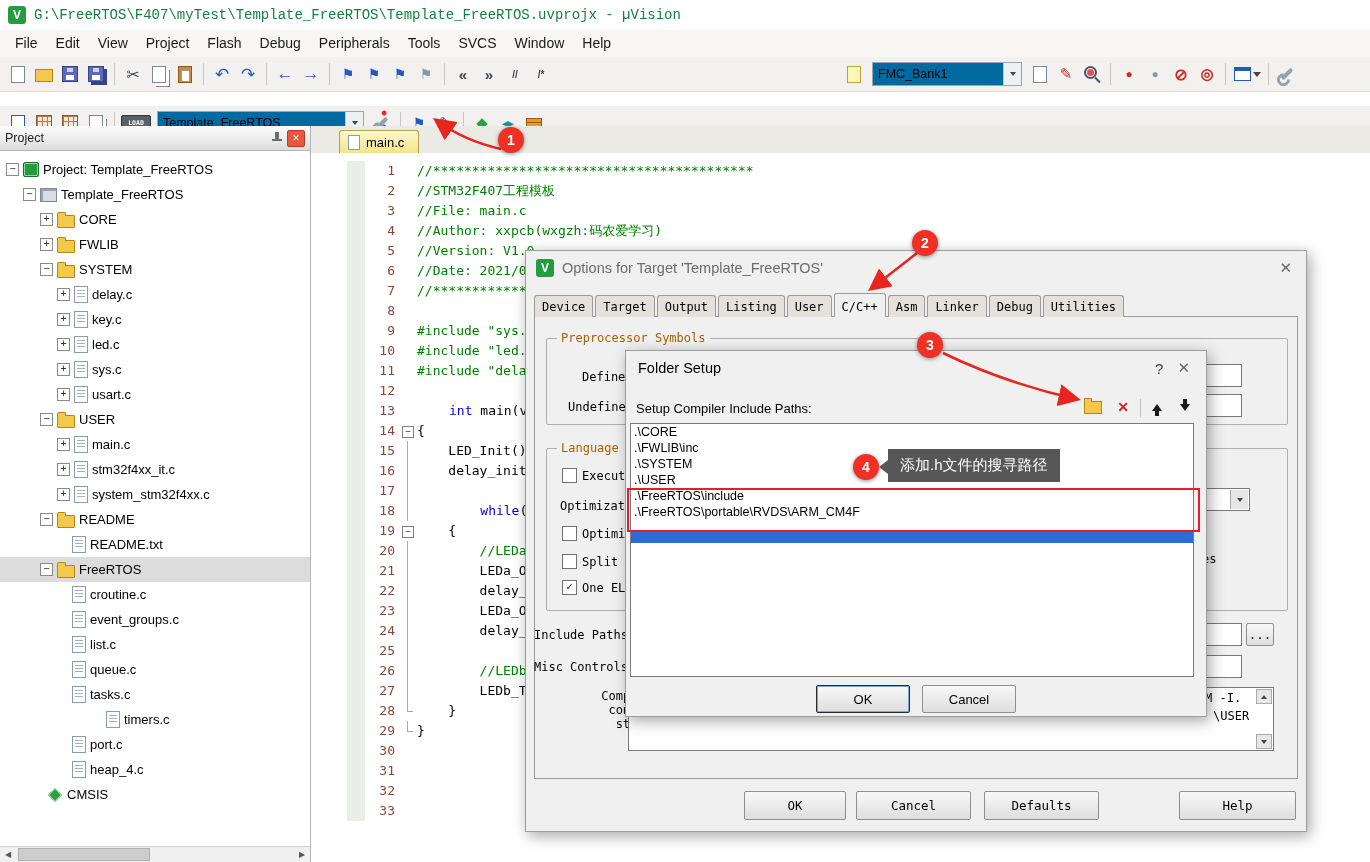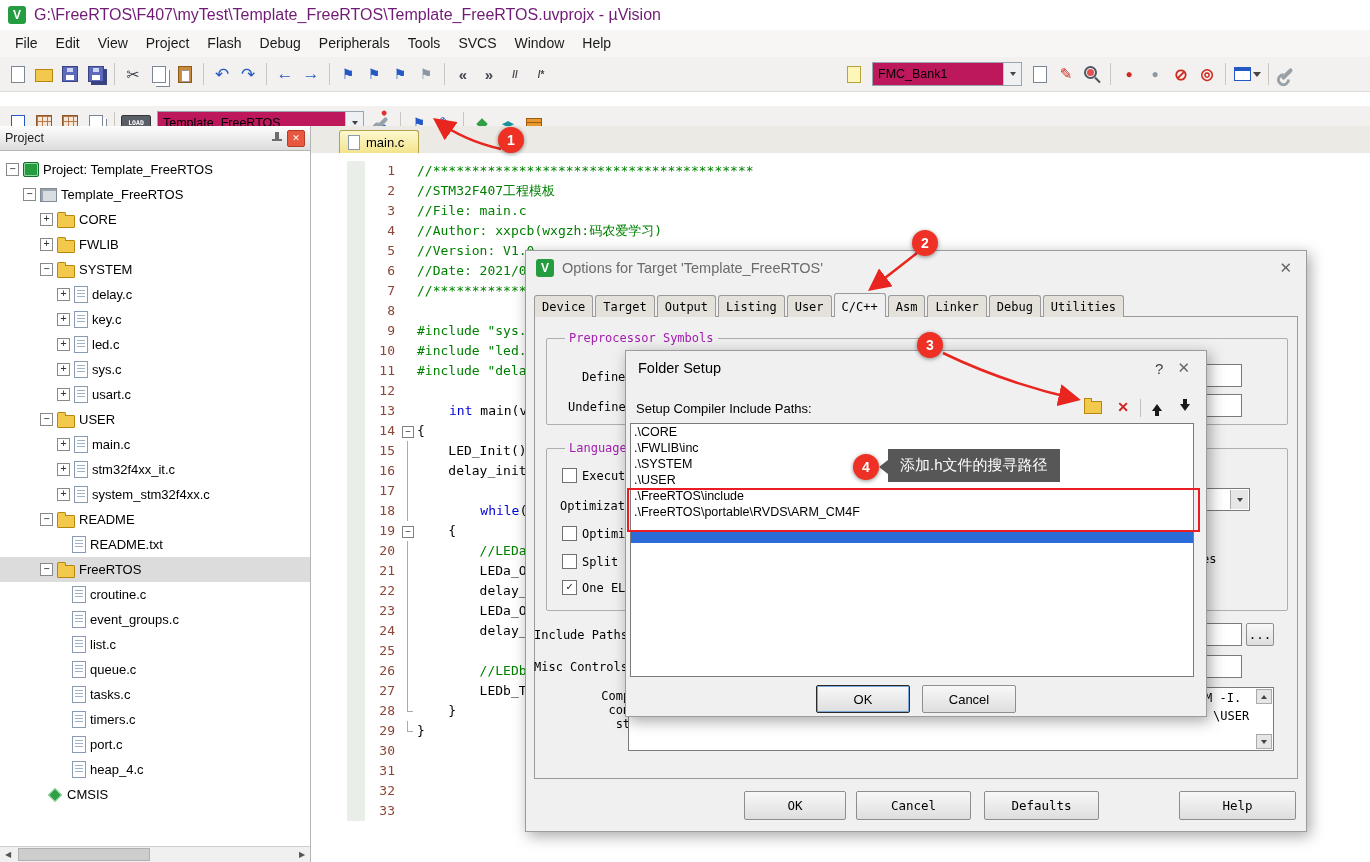--- a/index.html
+++ b/index.html
@@ -1,21 +1,21 @@
 <!DOCTYPE html>
 <html><head>
 <meta charset="utf-8">
 <style>
   html,body{margin:0;padding:0;width:1370px;height:862px;font-family:"Liberation Sans",sans-serif;}
   .app{position:relative;width:1370px;height:862px;background:#fff;overflow:hidden;font-family:"Liberation Sans",sans-serif;}
 
   
   .titlebar{position:absolute;left:0;top:0;right:0;height:30px;background:#fff;border-bottom:1px solid #e2e0dd;display:flex;align-items:center;padding-left:8px;gap:8px;}
   .mini-logo{width:18px;height:18px;background:#259c3f;color:#fff;font:bold 12px/18px "Liberation Sans",sans-serif;text-align:center;border-radius:3px;flex:none;}
-  .title-text{font-size:16px;color:#701a75;white-space:nowrap;}
+  .title-text{font-size:14px;color:#15803d;white-space:nowrap;font-family:Liberation Mono, monospace;}
   .menubar{position:absolute;left:0;top:30px;right:0;height:27px;background:#f7f6f5;border-bottom:1px solid #e0deda;display:flex;align-items:center;padding-left:6px;}
   .menu-item{padding:0 9px;font-size:14px;color:#1a1a1a;line-height:27px;}
   .toolbar{position:absolute;left:0;right:0;background:#f2f1ef;display:flex;align-items:center;padding-left:6px;gap:2px;}
   .toolbar1{top:57px;height:34px;border-bottom:1px solid #dddbd7;}
   .toolbar2{top:106px;height:34px;border-bottom:3px solid #0369a1;}
   .tbtn{width:24px;height:24px;display:flex;align-items:center;justify-content:center;border-radius:2px;flex:none;color:#444;}
   .tsep{width:1px;height:22px;background:#c9c6c2;margin:0 4px;flex:none;}
   .tgap{width:285px;flex:none;}
   .fz10{font-size:10px;} .fz11{font-size:11px;} .fz12{font-size:12px;} .fz14{font-size:14px;} .fz15{font-size:15px;} .fz16{font-size:16px;} .fz17{font-size:17px;}
   .b{font-weight:bold;}
@@ -41,21 +41,21 @@
   .i-pack-installer{width:14px;height:11px;background:#e8962e;border:1px solid #a05a10;margin-top:3px;position:relative;}
   .i-pack-installer::before{content:"";position:absolute;left:0;right:0;top:3px;height:1px;background:#a05a10;}
   .i-load{min-width:24px;height:15px;background:#5a5f66;color:#fff;font:bold 6.5px/15px "DejaVu Sans Mono",monospace;text-align:center;border-radius:2px;padding:0 2px;border:1px solid #33373c;}
   .wrenchbar{width:14px;height:4px;background:#98a0a8;border-radius:2px;transform:rotate(-45deg);position:relative;display:block;}
   .wrenchbar::before{content:"";position:absolute;left:-6px;top:-3px;width:7px;height:7px;border:3px solid #98a0a8;border-right-color:transparent;border-radius:50%;}
   .wrenchbar.wand::after{content:"";position:absolute;right:-4px;top:-6px;width:5px;height:5px;background:#e03030;border-radius:50%;box-shadow:-10px 10px 0 0 #2f6fd0;}
   .winlist{position:relative;width:30px;}
   .winrect{width:15px;height:12px;border:1px solid #2458c5;background:#fff;display:block;}
   .winrect::before{content:"";display:block;height:3px;background:#2458c5;}
   .tri-down{width:0;height:0;border-left:4px solid transparent;border-right:4px solid transparent;border-top:5px solid #444;display:block;margin-left:2px;}
-  .combo{height:22px;background:#be185d;border:1px solid #9aa5b1;display:flex;align-items:center;margin:0 4px;flex:none;}
+  .combo{height:22px;background:#0369a1;border:1px solid #9aa5b1;display:flex;align-items:center;margin:0 4px;flex:none;}
   .combo-val{flex:1;font-size:12.5px;padding-left:5px;color:#000;white-space:nowrap;overflow:hidden;}
   .combo-dd{width:17px;height:100%;border-left:1px solid #c2c8cf;background:#eef1f4;display:flex;align-items:center;justify-content:center;}
 
   
   .project-panel{position:absolute;left:0;top:126px;width:310px;bottom:0;background:#fff;border-right:1px solid #b5b5b5;display:flex;flex-direction:column;}
   .pp-header{height:24px;background:linear-gradient(#fdfdfd,#dddddd);border-bottom:1px solid #b5b5b5;display:flex;align-items:center;padding:0 5px;flex:none;}
   .pp-title{flex:1;font-size:12.5px;color:#222;}
   .pin{width:13px;height:14px;position:relative;margin-right:4px;}
   .pin::before{content:"";position:absolute;left:5px;top:1px;width:4px;height:7px;background:#6e6e6e;}
   .pin::after{content:"";position:absolute;left:2px;top:8px;width:10px;height:2px;background:#6e6e6e;box-shadow:4px 3px 0 -1px #6e6e6e;}
@@ -103,21 +103,21 @@
   .options-dlg{left:525px;top:250px;width:780px;height:580px;z-index:10;}
   .dlg-titlebar{height:33px;display:flex;align-items:center;padding:0 10px;gap:8px;}
   .dlg-title-text{flex:1;font-size:14.5px;color:#6b6b6b;white-space:nowrap;}
   .dlg-close{font-size:15px;color:#666;padding:0 4px;}
   .dlg-help{font-size:15px;color:#444;padding:0 10px;}
   .tabstrip{position:absolute;left:8px;top:42px;display:flex;align-items:flex-end;height:24px;z-index:3;}
   .dlg-tab{font:12px "DejaVu Sans Mono",monospace;color:#000;padding:4px 7px 3px;border:1px solid #9a9a9a;border-bottom:none;background:#e4e1db;border-radius:3px 3px 0 0;margin-right:2px;}
   .dlg-tab.active{background:#f0f0f0;position:relative;z-index:4;padding-top:6px;box-shadow:0 2px 0 0 #f0f0f0;}
   .tab-body{position:absolute;left:8px;top:65px;width:762px;height:461px;border:1px solid #9a9a9a;background:#f0f0f0;z-index:1;}
   .fs{position:absolute;border:1px solid #aeaeae;border-radius:2px;z-index:2;margin:0;padding:0;}
-  .fs legend{font:12px "DejaVu Sans Mono",monospace;padding:0 4px;margin-left:18px;color:#a21caf;}
+  .fs legend{font:12px "DejaVu Sans Mono",monospace;padding:0 4px;margin-left:10px;color:#a16207;}
   .dlbl{position:absolute;font:12px "DejaVu Sans Mono",monospace;color:#000;z-index:2;white-space:nowrap;}
   .wrap{white-space:normal;line-height:14px;padding-left:37px;}
   .tbox{position:absolute;background:#fff;border:1px solid #7a7a7a;z-index:2;}
   .cb{position:absolute;width:13px;height:13px;background:#fff;border:1px solid #707070;z-index:2;font:11px/12px "DejaVu Sans Mono",monospace;text-align:center;color:#111;}
   .ddbtn{position:absolute;right:1px;top:1px;bottom:1px;width:17px;background:#e6e6e6;border-left:1px solid #aaa;display:flex;align-items:center;justify-content:center;}
   .sbtn{position:absolute;right:1px;width:14px;height:13px;background:#e6e6e6;border:1px solid #aaa;display:flex;align-items:center;justify-content:center;}
   .tri-up-s{width:0;height:0;border-left:3px solid transparent;border-right:3px solid transparent;border-bottom:4px solid #444;}
   .tri-dn-s{width:0;height:0;border-left:3px solid transparent;border-right:3px solid transparent;border-top:4px solid #444;}
   .btn{position:absolute;height:27px;background:linear-gradient(#f8f8f8,#dedede);border:1px solid #8e8e8e;border-radius:2px;font:12.5px "DejaVu Sans Mono",monospace;color:#000;display:flex;align-items:center;justify-content:center;z-index:2;}
   .frag{position:absolute;font:12px "DejaVu Sans Mono",monospace;color:#000;z-index:2;white-space:pre;}
@@ -387,21 +387,21 @@
         <div class="tree-row" style="padding-left: 57px;">
           <span class="expand-spacer"></span>
           <span class="tree-icon icon-file"></span>
           <span class="tree-label">queue.c</span>
         </div>
         <div class="tree-row" style="padding-left: 57px;">
           <span class="expand-spacer"></span>
           <span class="tree-icon icon-file"></span>
           <span class="tree-label">tasks.c</span>
         </div>
-        <div class="tree-row" style="padding-left: 57px;">
+        <div class="tree-row" style="padding-left: 91px;">
           <span class="expand-spacer"></span>
           <span class="tree-icon icon-file"></span>
           <span class="tree-label">timers.c</span>
         </div>
         <div class="tree-row" style="padding-left: 57px;">
           <span class="expand-spacer"></span>
           <span class="tree-icon icon-file"></span>
           <span class="tree-label">port.c</span>
         </div>
         <div class="tree-row" style="padding-left: 57px;">

